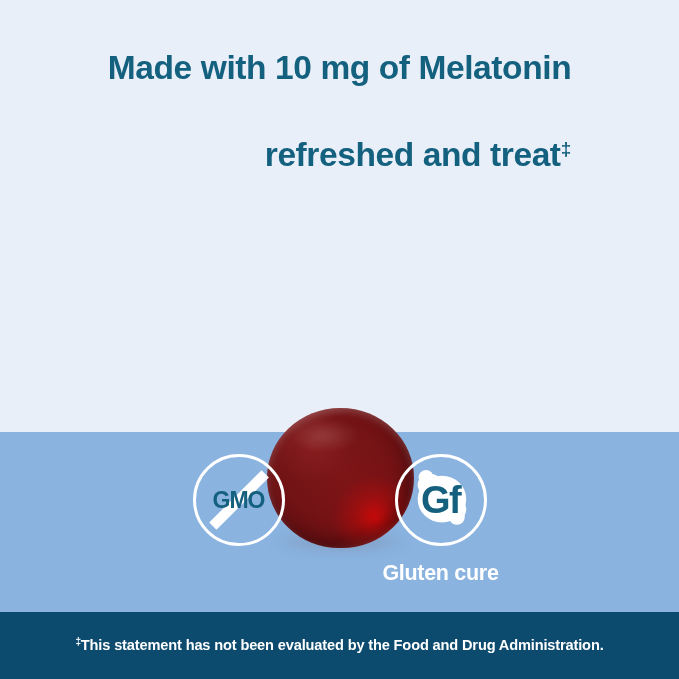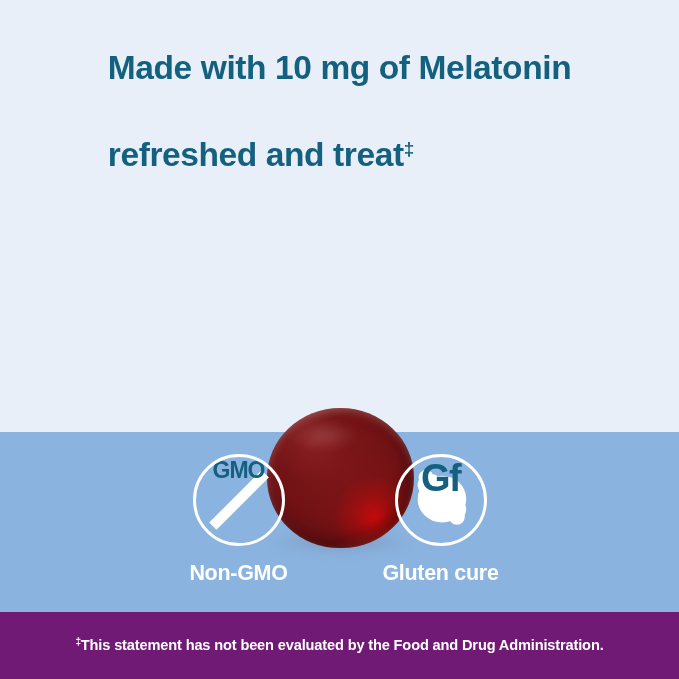--- a/index.html
+++ b/index.html
@@ -27,21 +27,21 @@
     position: relative;
     height: 432px;
     background: #e9eff8;
     display: flex;
     flex-direction: column;
     align-items: center;
   }
   .headline {
     margin: 0;
     padding: 46px 56px 0 56px;
-    text-align: left;
+    text-align: right;
     color: #14607f;
     font-size: 33.5px;
     line-height: 1.30;
     font-weight: 700;
     letter-spacing: -0.4px;
     font-family: "Liberation Sans", sans-serif;
   }
   .headline .dagger {
     font-size: 19px;
     vertical-align: 11px;
@@ -130,20 +130,21 @@
   }
   .badge-mark {
     position: relative;
     width: 92px;
     height: 92px;
     border-radius: 50%;
     border: 3px solid #ffffff;
     box-sizing: border-box;
     overflow: hidden;
     display: flex;
+    align-items: center;
     justify-content: center;
   }
   .badge-mark svg { position: absolute; inset: 0; width: 100%; height: 100%; }
   .badge-text {
     position: relative;
     z-index: 3;
     color: #15607e;
     font-weight: 700;
     font-family: "Liberation Sans", sans-serif;
     letter-spacing: -0.5px;
@@ -157,21 +158,21 @@
     font-size: 21.5px;
     font-weight: 700;
     letter-spacing: -0.3px;
     white-space: nowrap;
     font-family: "Liberation Sans", sans-serif;
   }
 
   
   .footer {
     flex: 1;
-    background: #701a75;
+    background: #0c4a6e;
     display: flex;
     align-items: center;
     justify-content: center;
     padding: 0 46px;
     box-sizing: border-box;
   }
   .footer-text {
     margin: 0;
     color: #ffffff;
     font-size: 14.6px;
@@ -210,21 +211,20 @@
 
   <section class="badge-band">
 
     <div class="badge">
       <div class="badge-mark">
         <svg viewBox="0 0 92 92" aria-hidden="true">
           <line x1="18" y1="74" x2="74" y2="18" stroke="#ffffff" stroke-width="11" stroke-linecap="butt"></line>
         </svg>
         <span class="badge-text gmo">GMO</span>
       </div>
-      <div class="badge-label">Non-GMO</div>
     </div>
 
     <div class="badge">
       <div class="badge-mark">
         <svg viewBox="0 0 92 92" aria-hidden="true">
           <g fill="#ffffff">
             <circle cx="30" cy="22" r="8"></circle>
             <circle cx="63" cy="64" r="8.5"></circle>
             <ellipse cx="47" cy="45" rx="26" ry="25"></ellipse>
             <ellipse cx="34" cy="30" rx="13" ry="12"></ellipse>

